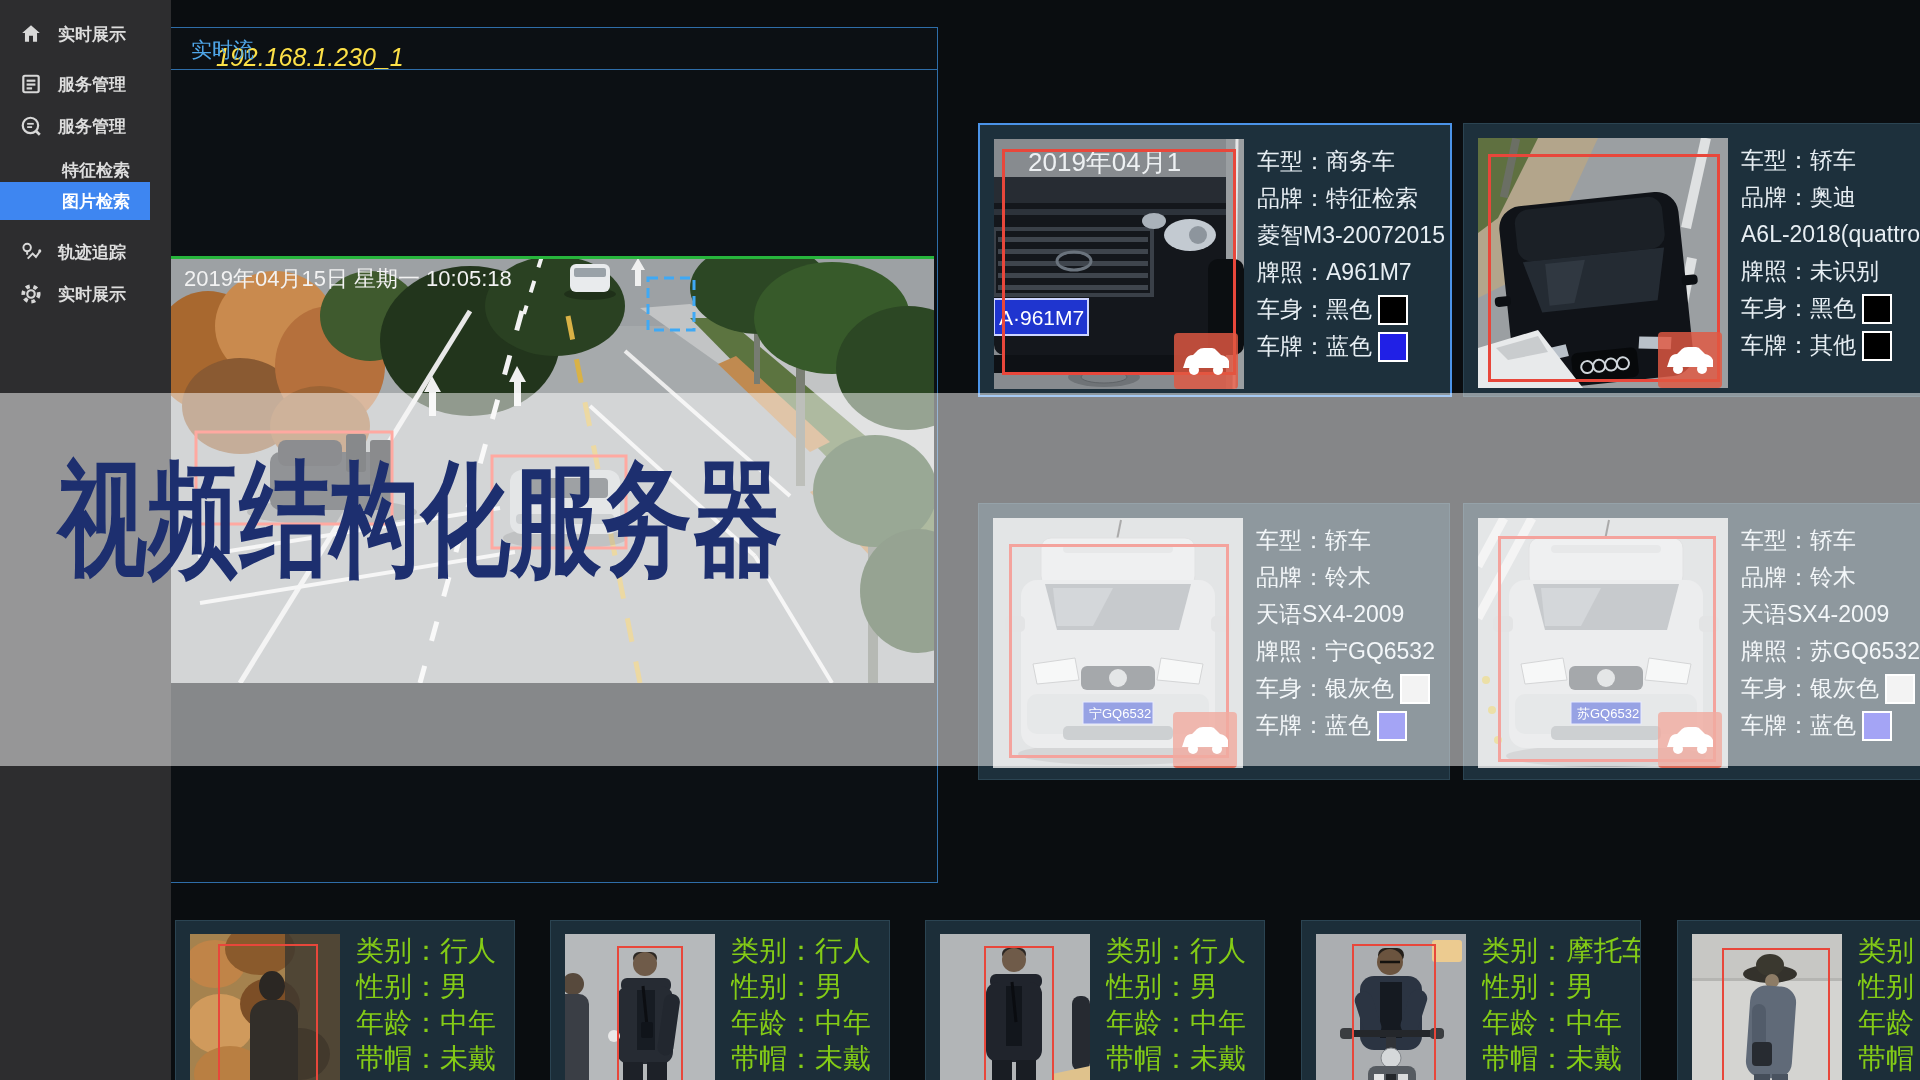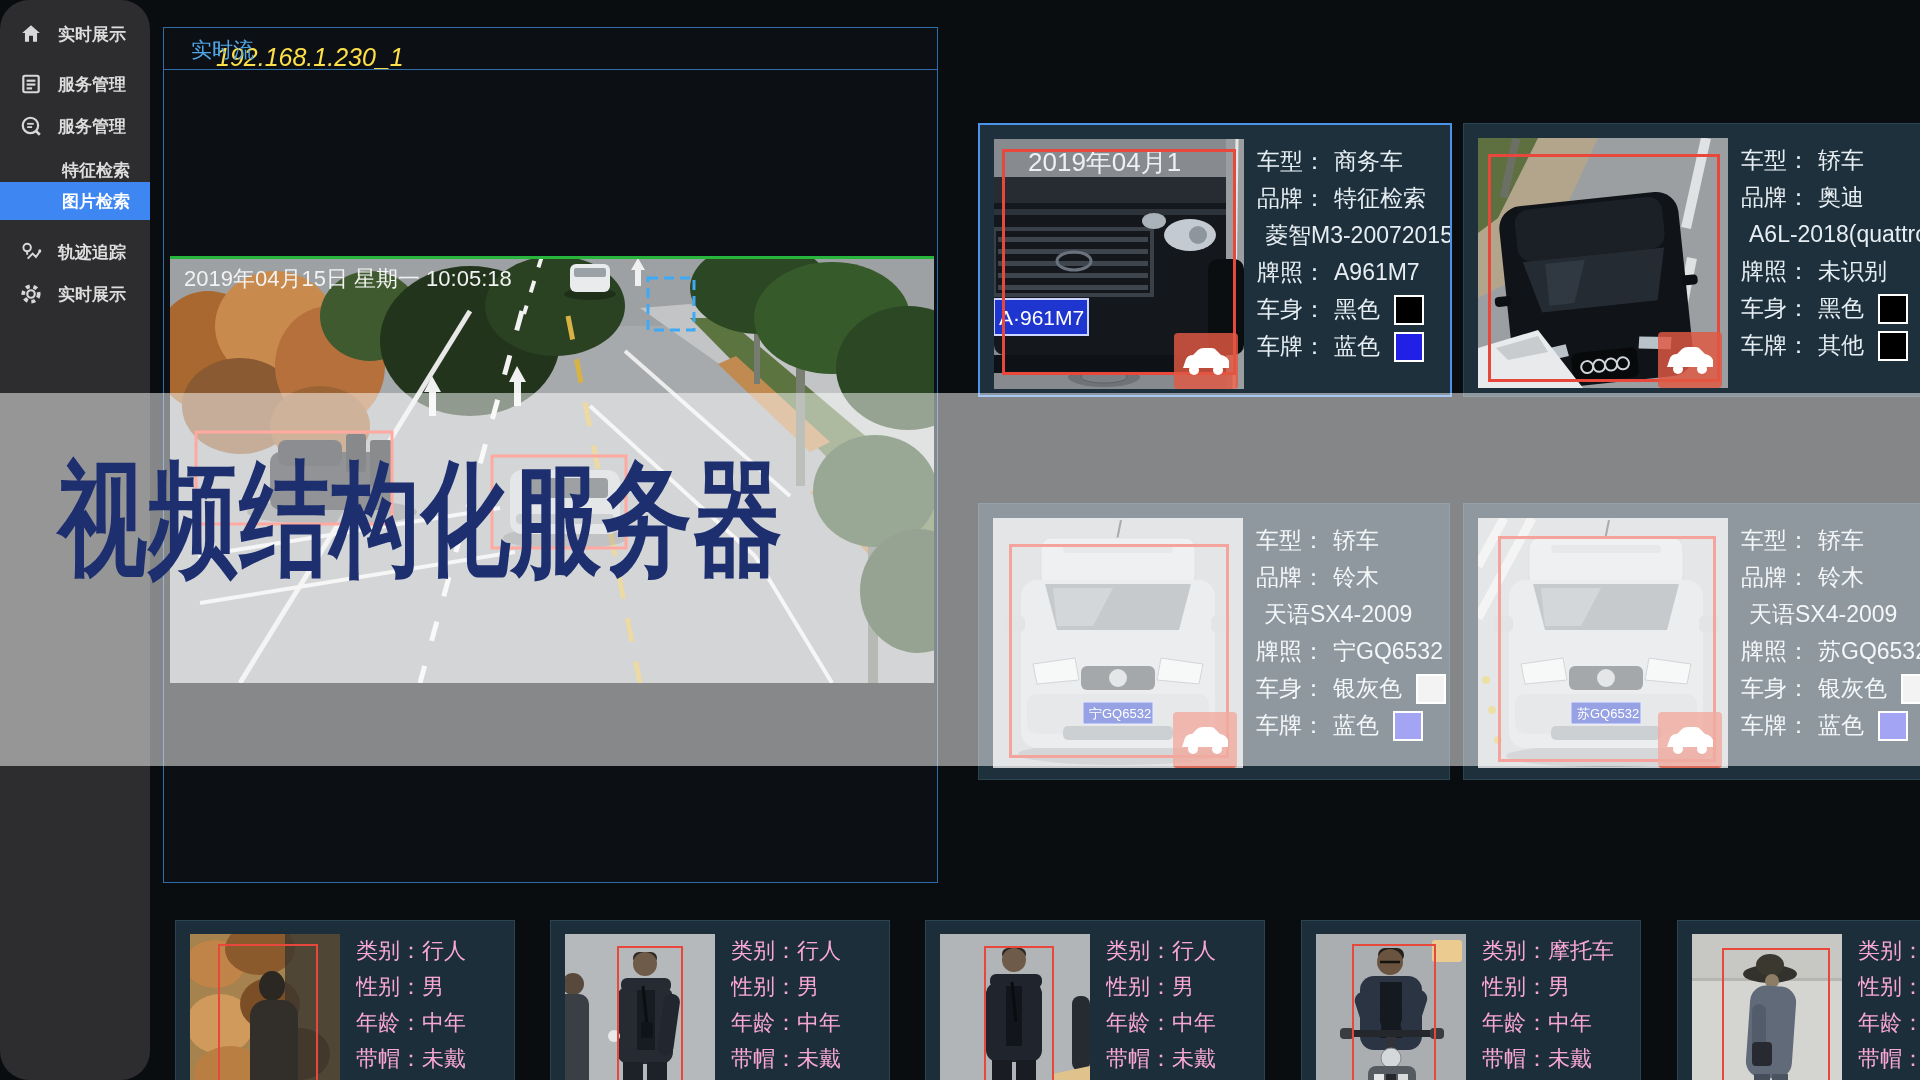--- a/index.html
+++ b/index.html
@@ -1,48 +1,48 @@
 <!DOCTYPE html>
 <html><head>
 <meta charset="utf-8">
 <style>
   html,body{margin:0;padding:0;}
   body{width:1920px;height:1080px;overflow:hidden;position:relative;background:#0a0d10;
        font-family:"Liberation Sans","DejaVu Sans",sans-serif;}
   
-  .sidebar{position:absolute;left:0;top:0;width:150px;height:1080px;background:#2d2d2f;z-index:5;border-radius:29px;}
+  .sidebar{position:absolute;left:0;top:0;width:171px;height:1080px;background:#2d2d2f;z-index:5;}
   .side-item{position:absolute;left:0;width:150px;height:40px;color:#dedede;font-size:17px;
              display:flex;align-items:center;cursor:pointer;}
   .side-item .icon{position:absolute;left:20px;width:22px;height:22px;display:flex;align-items:center;}
   .side-item .lbl{position:absolute;left:58px;white-space:nowrap;font-weight:600;}
   .side-item.child .lbl{left:62px;font-weight:700;}
   .side-item.active{background:#3e86f1;color:#ffffff;}
   
   .vpanel{position:absolute;left:163px;top:27px;width:773px;height:854px;background:#0c1014;
           border:1px solid #2e6da8;z-index:1;}
   .tabbar{position:relative;height:41px;border-bottom:1px solid #2e6da8;}
   .stream-name{position:absolute;left:52px;top:15px;font-size:25px;color:#fde047;z-index:0;white-space:nowrap;font-style:italic;}
   .tab-label{position:absolute;left:27px;top:8px;font-size:21px;color:#4fa6e8;z-index:1;white-space:nowrap;}
   .video{position:absolute;left:6px;top:228px;width:920px;height:427px;overflow:hidden;}
   
   .vcard{position:absolute;background:#1d303c;border:1px solid #2b4452;display:flex;z-index:2;}
   .vcard.selected{border:2px solid #4b93e8;}
   .vimg{position:relative;width:250px;height:250px;margin:14px 0 0 14px;flex:none;overflow:hidden;}
   .vrows{margin:18px 0 0 13px;overflow:hidden;}
-  .vrow{height:37px;font-size:23px;color:#e7eef3;display:flex;align-items:center;white-space:nowrap;gap:8px;}
+  .vrow{height:37px;font-size:23px;color:#e7eef3;display:flex;align-items:center;white-space:nowrap;}
   .swatch{width:26px;height:26px;border:2px solid #fff;margin-left:6px;flex:none;}
   .detframe{position:absolute;border:3px solid #e8473b;pointer-events:none;}
   .badge{position:absolute;right:6px;bottom:0px;width:64px;height:56px;background:rgba(226,88,66,.82);
          border-radius:4px;display:flex;align-items:center;justify-content:center;}
   
   .pcard{position:absolute;top:920px;width:338px;height:190px;background:#1c2e39;border:1px solid #2b4452;
          display:flex;z-index:2;}
   .pimg{position:relative;width:150px;height:164px;margin:13px 0 0 14px;flex:none;overflow:hidden;}
   .prows{margin:12px 0 0 16px;overflow:hidden;}
-  .prow{height:36px;font-size:22px;color:#f9a8d4;display:flex;align-items:center;white-space:nowrap;}
+  .prow{height:36px;font-size:28px;color:#84cc16;display:flex;align-items:center;white-space:nowrap;}
   .pframe{position:absolute;border:2px solid #e8473b;pointer-events:none;}
   
   .band{position:absolute;left:0;top:393px;width:1920px;height:373px;background:rgba(255,255,255,0.5);
         z-index:40;pointer-events:none;}
   .watermark{position:absolute;left:58px;top:438px;z-index:41;font-size:124px;font-weight:bold;
              color:#1d2f6f;transform:scaleX(0.72);transform-origin:left center;white-space:nowrap;
              letter-spacing:2px;pointer-events:none;}
   svg text{font-family:"Liberation Sans","DejaVu Sans",sans-serif;}
 </style>
 </head>

